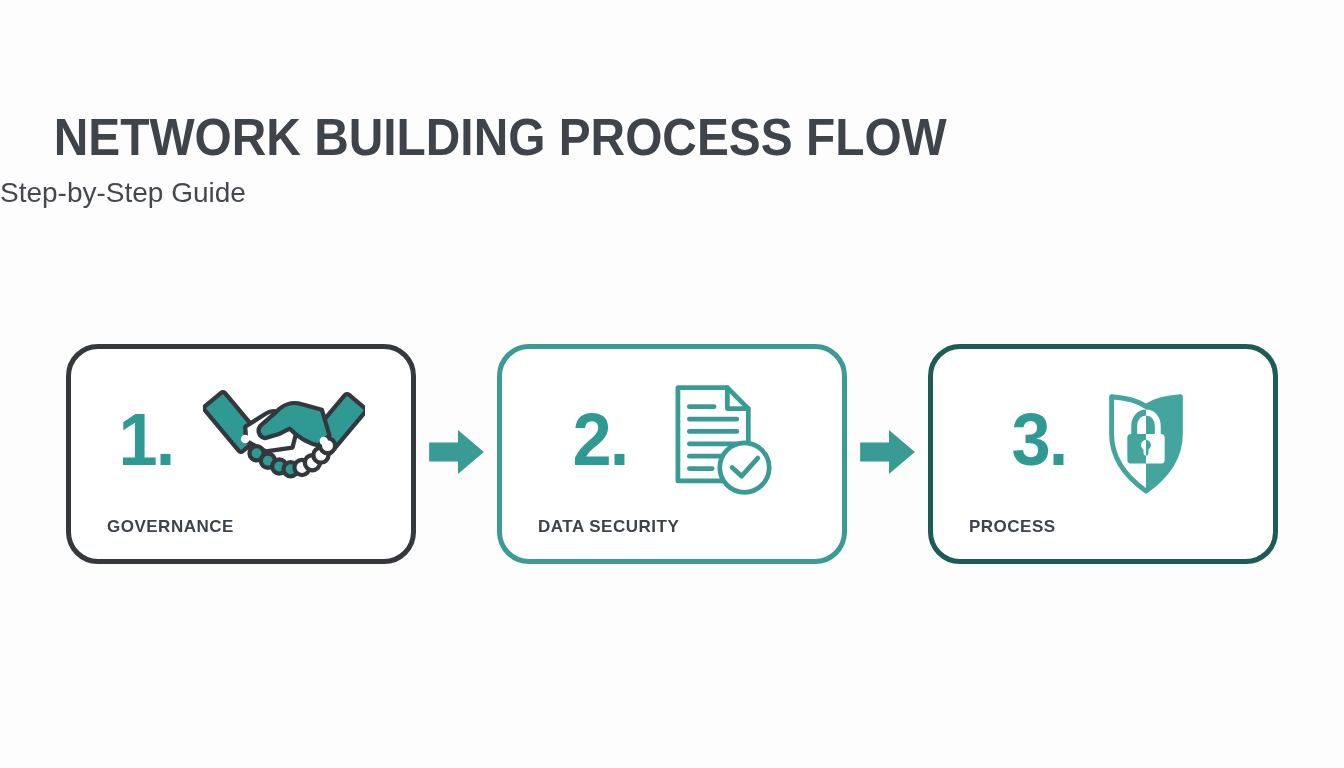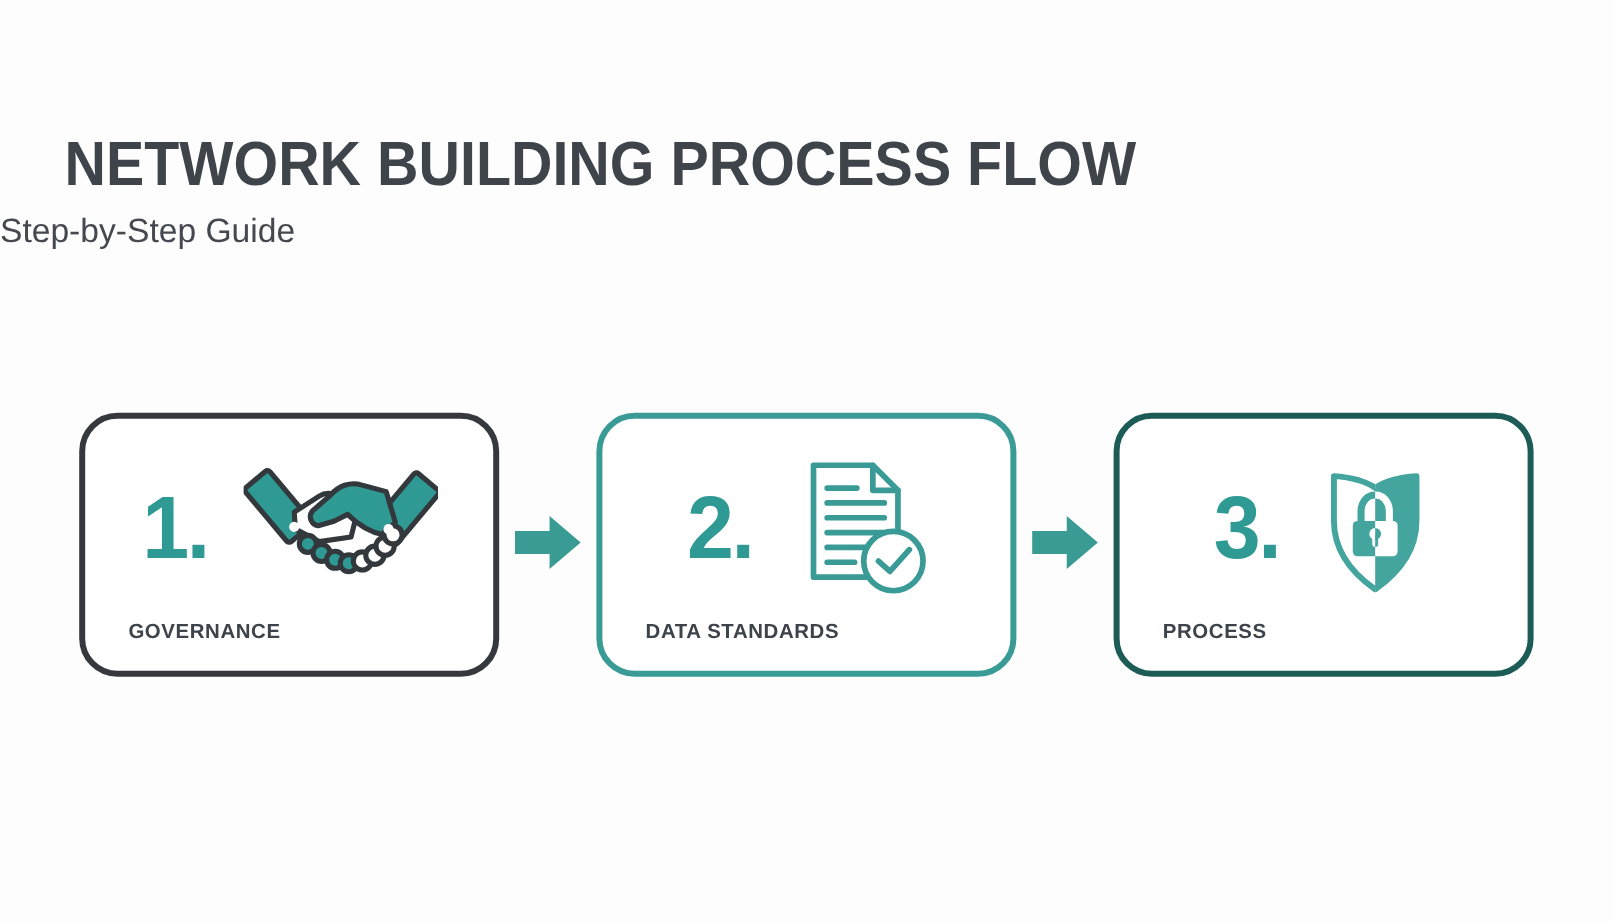--- a/index.html
+++ b/index.html
@@ -117,21 +117,21 @@
               <line x1="34" y1="54" x2="84" y2="54"></line>
               <line x1="34" y1="67" x2="84" y2="67"></line>
               <line x1="34" y1="80" x2="70" y2="80"></line>
               <line x1="34" y1="93" x2="58" y2="93"></line>
               <circle cx="92" cy="92" r="26" fill="#ffffff"></circle>
               <path d="M79,92 L89,101 L106,82"></path>
             </g>
           </svg>
         </span>
       </div>
-      <div class="step-label">DATA STANDARDS</div>
+      <div class="step-label">DATA SECURITY</div>
     </div>
 
     <div class="arrow-cell">
       <span>
         <svg width="56" height="48" viewBox="0 0 58 50" aria-hidden="true">
           <path d="M0,15 H30 V2 L57,25 L30,48 V35 H0 Z" fill="#3a9a94"></path>
         </svg>
       </span>
     </div>
 

